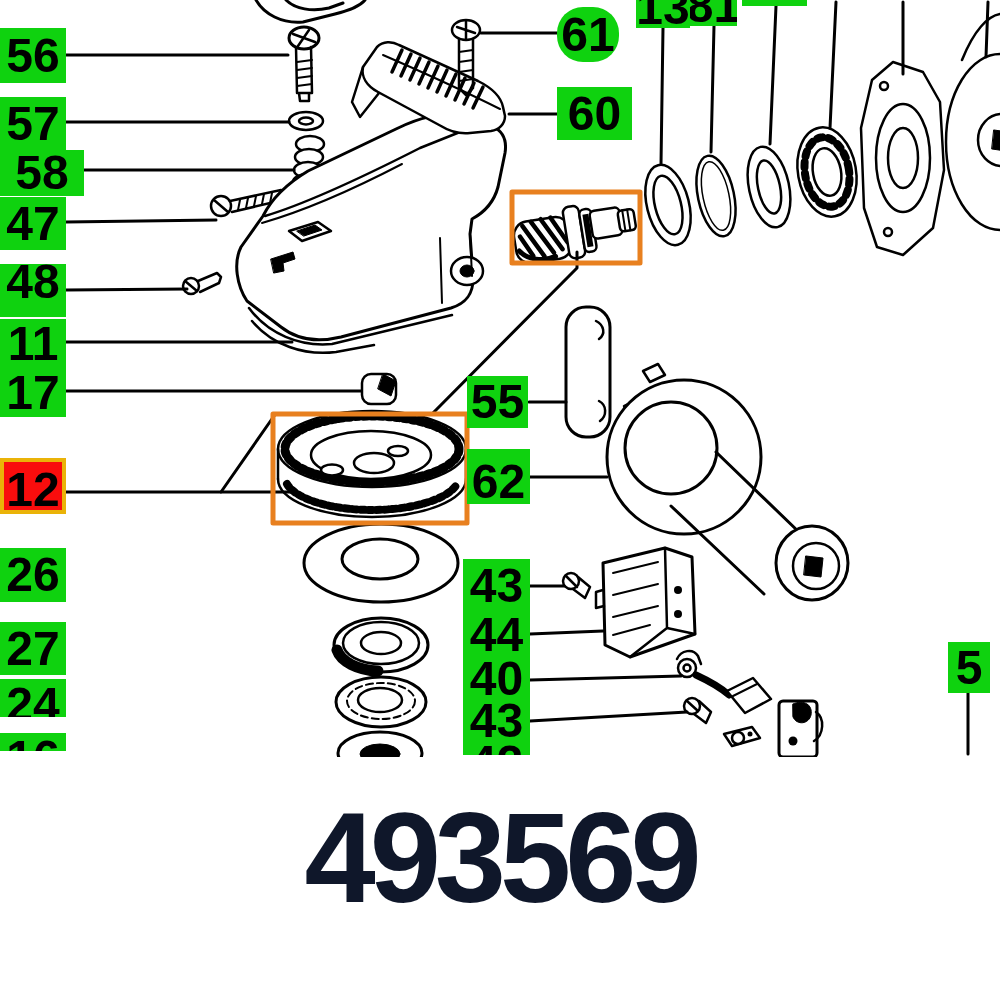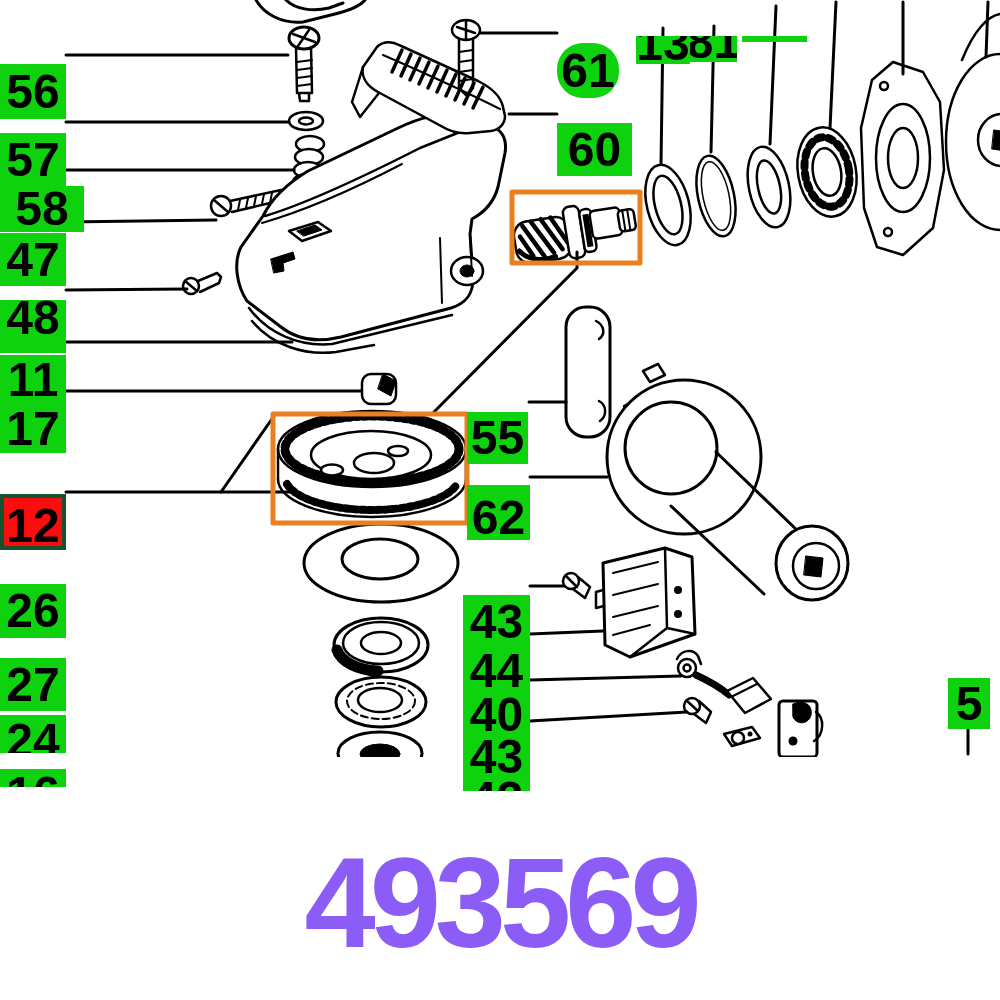--- a/index.html
+++ b/index.html
@@ -1,27 +1,27 @@
 <!DOCTYPE html>
 <html style="--green: #0fd20f; --red: #f90d0d;"><head>
 <meta charset="utf-8">
 <style>
   html,body{margin:0;padding:0;background:#fff;}
   body{width:1000px;height:1000px;overflow:hidden;font-family:"Liberation Sans",sans-serif;}
   #canvas{position:relative;width:1000px;height:1000px;background:#fff;}
   #diagram-wrap{position:absolute;left:0;top:0;width:1000px;height:757px;overflow:hidden;}
   #diagram-svg{position:absolute;left:0;top:0;}
-  #labels-layer{position:absolute;left:0;top:0;width:1000px;height:757px;pointer-events:none;margin-top:36px;}
+  #labels-layer{position:absolute;left:0;top:0;width:1000px;height:757px;pointer-events:none;}
   .part-label{position:absolute;overflow:hidden;box-sizing:border-box;pointer-events:auto;
               font-weight:bold;font-size:48px;color:#000;line-height:1;}
   .part-label .inner{position:absolute;left:0;width:100%;display:flex;align-items:center;justify-content:center;}
   .part-label.green{background:var(--green,#0fd20f);}
-  .part-label.red{background:var(--red,#f90d0d);border:4px solid #14532d;text-decoration:underline;}
-  .part-number{position:absolute;top:829px;left:50%;transform:translateX(-50%);
-               font-size:128px;font-weight:bold;letter-spacing:-6px;color:#8b5cf6;white-space:nowrap;}
+  .part-label.red{background:var(--red,#f90d0d);border:4px solid #eab308;text-decoration:underline;}
+  .part-number{position:absolute;top:784px;left:50%;transform:translateX(-50%);
+               font-size:128px;font-weight:bold;letter-spacing:-6px;color:#0f172a;white-space:nowrap;}
 </style>
 </head>
 <body>
 
 <div id="canvas">
 
   <div id="diagram-wrap">
     <svg id="diagram-svg" width="1000" height="760" viewBox="0 0 1000 760" xmlns="http://www.w3.org/2000/svg">
       <g stroke="#000" fill="none" stroke-width="3" stroke-linecap="round" stroke-linejoin="round">
 

